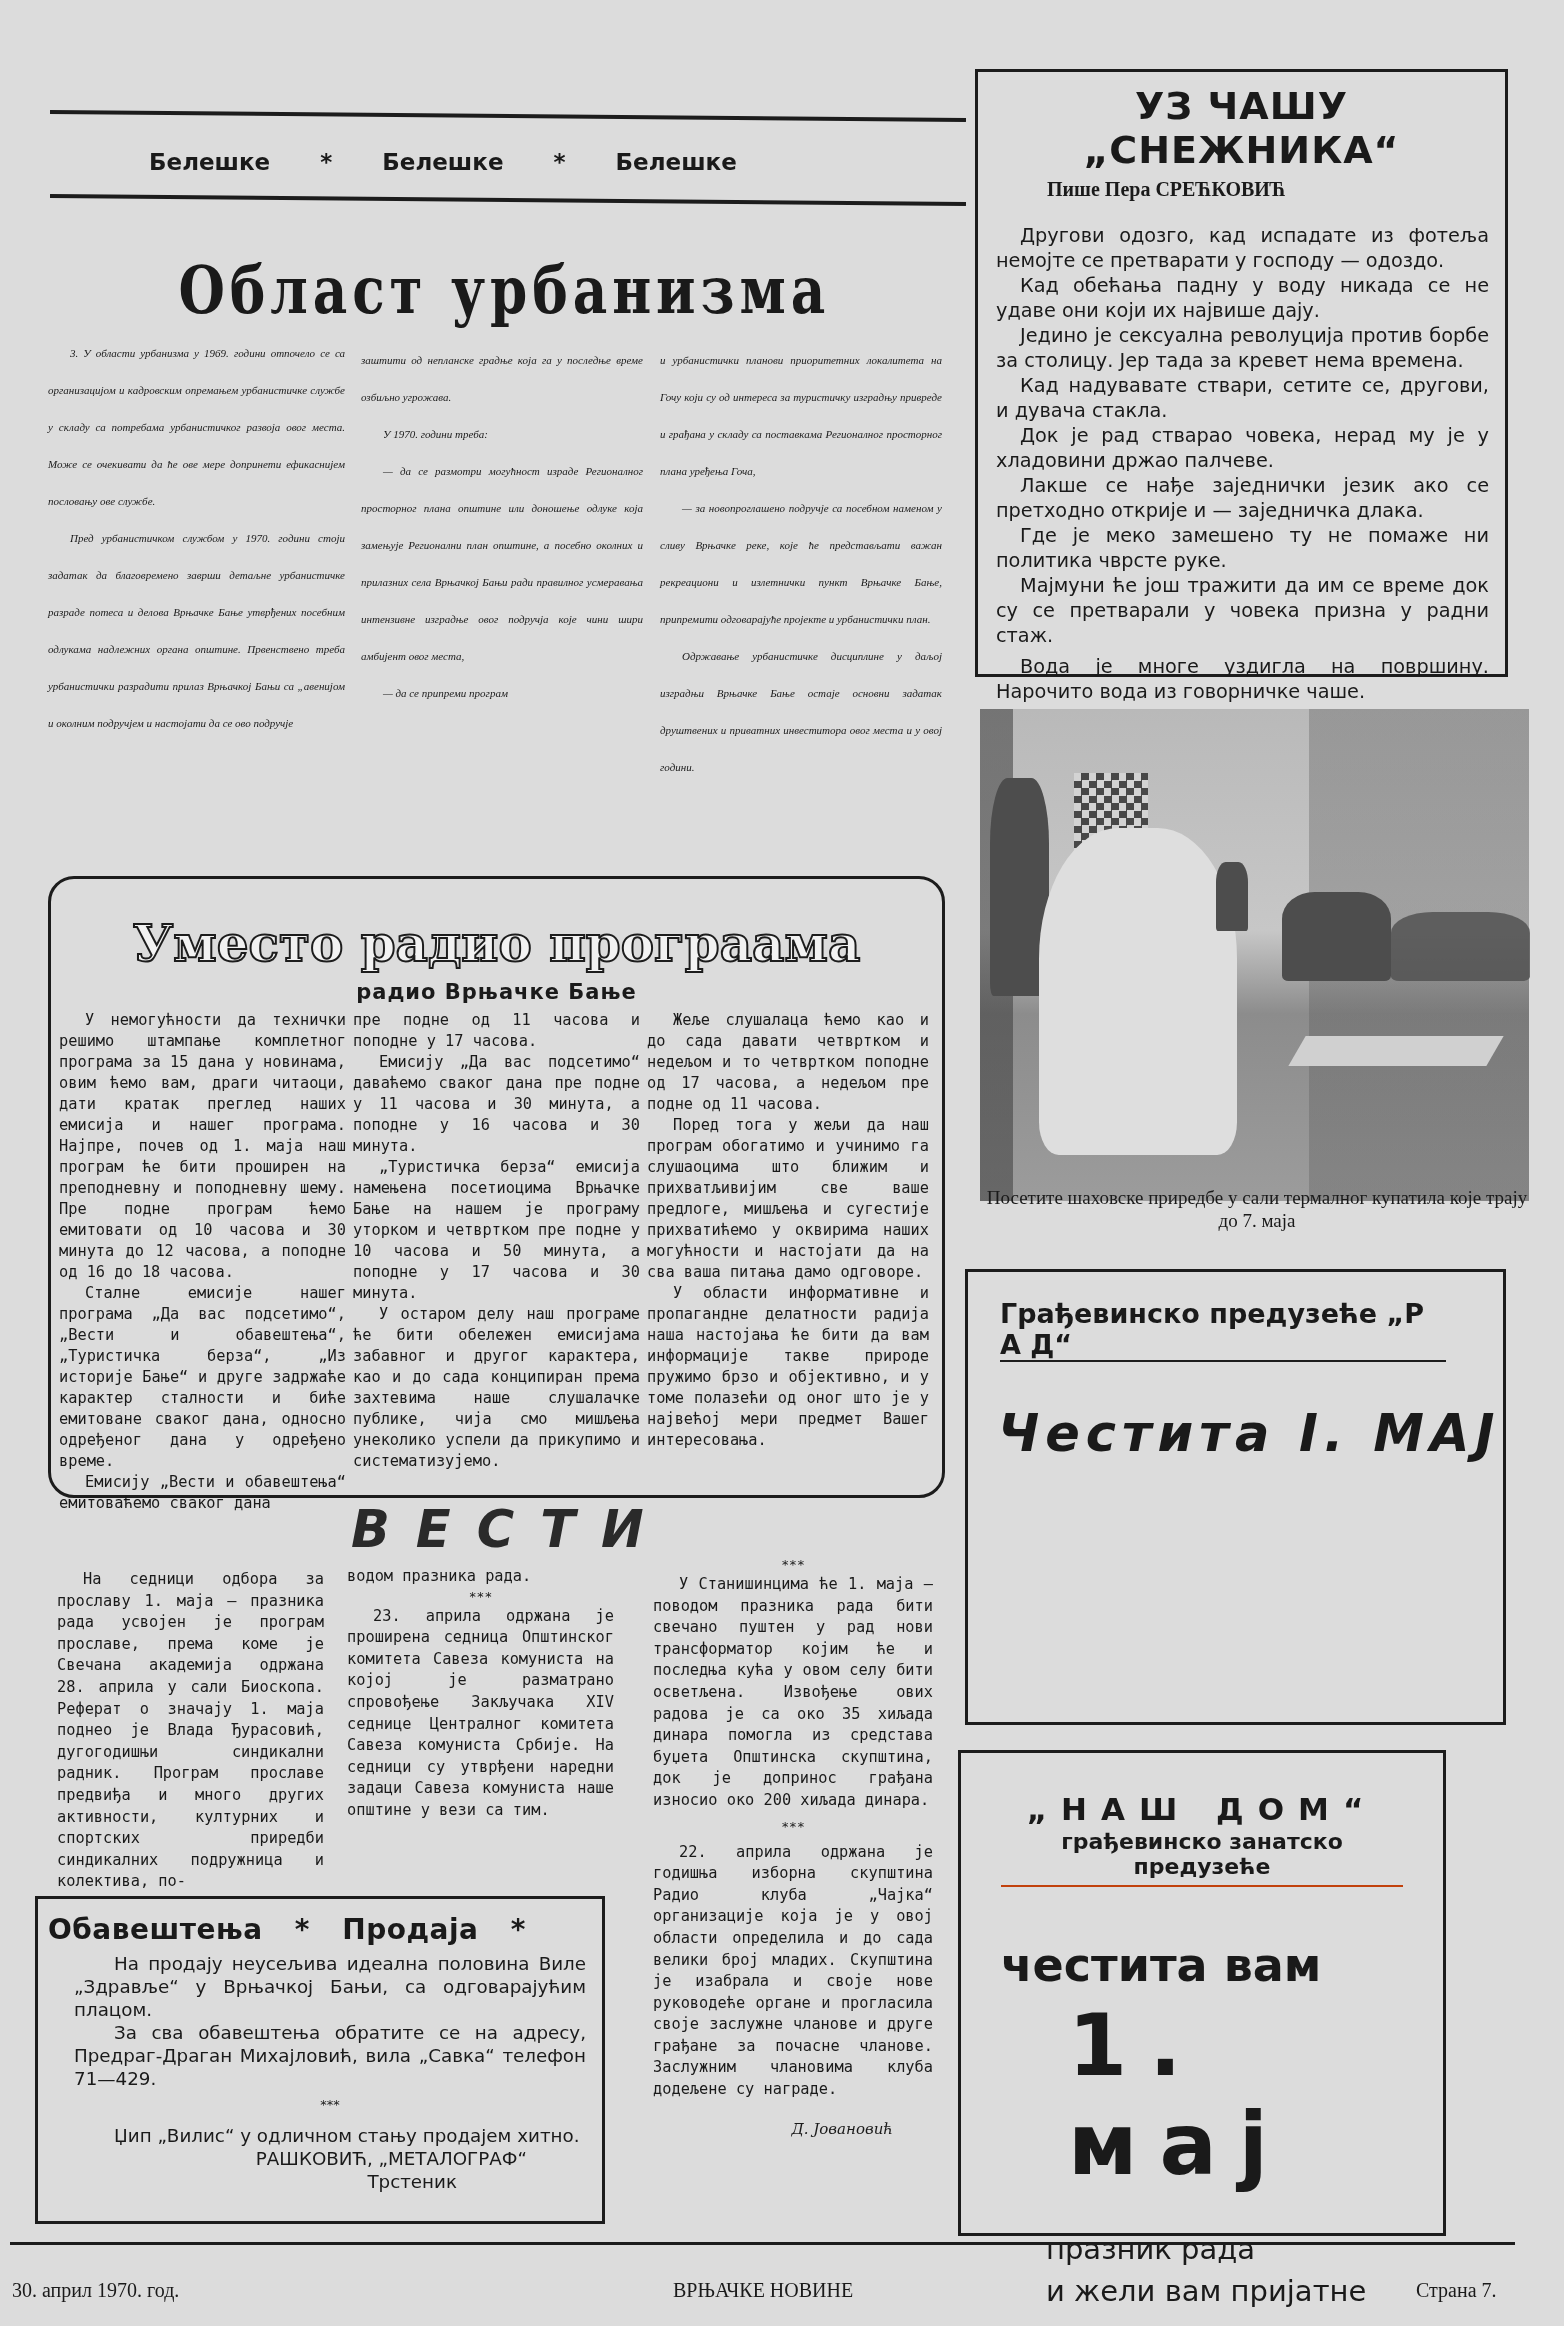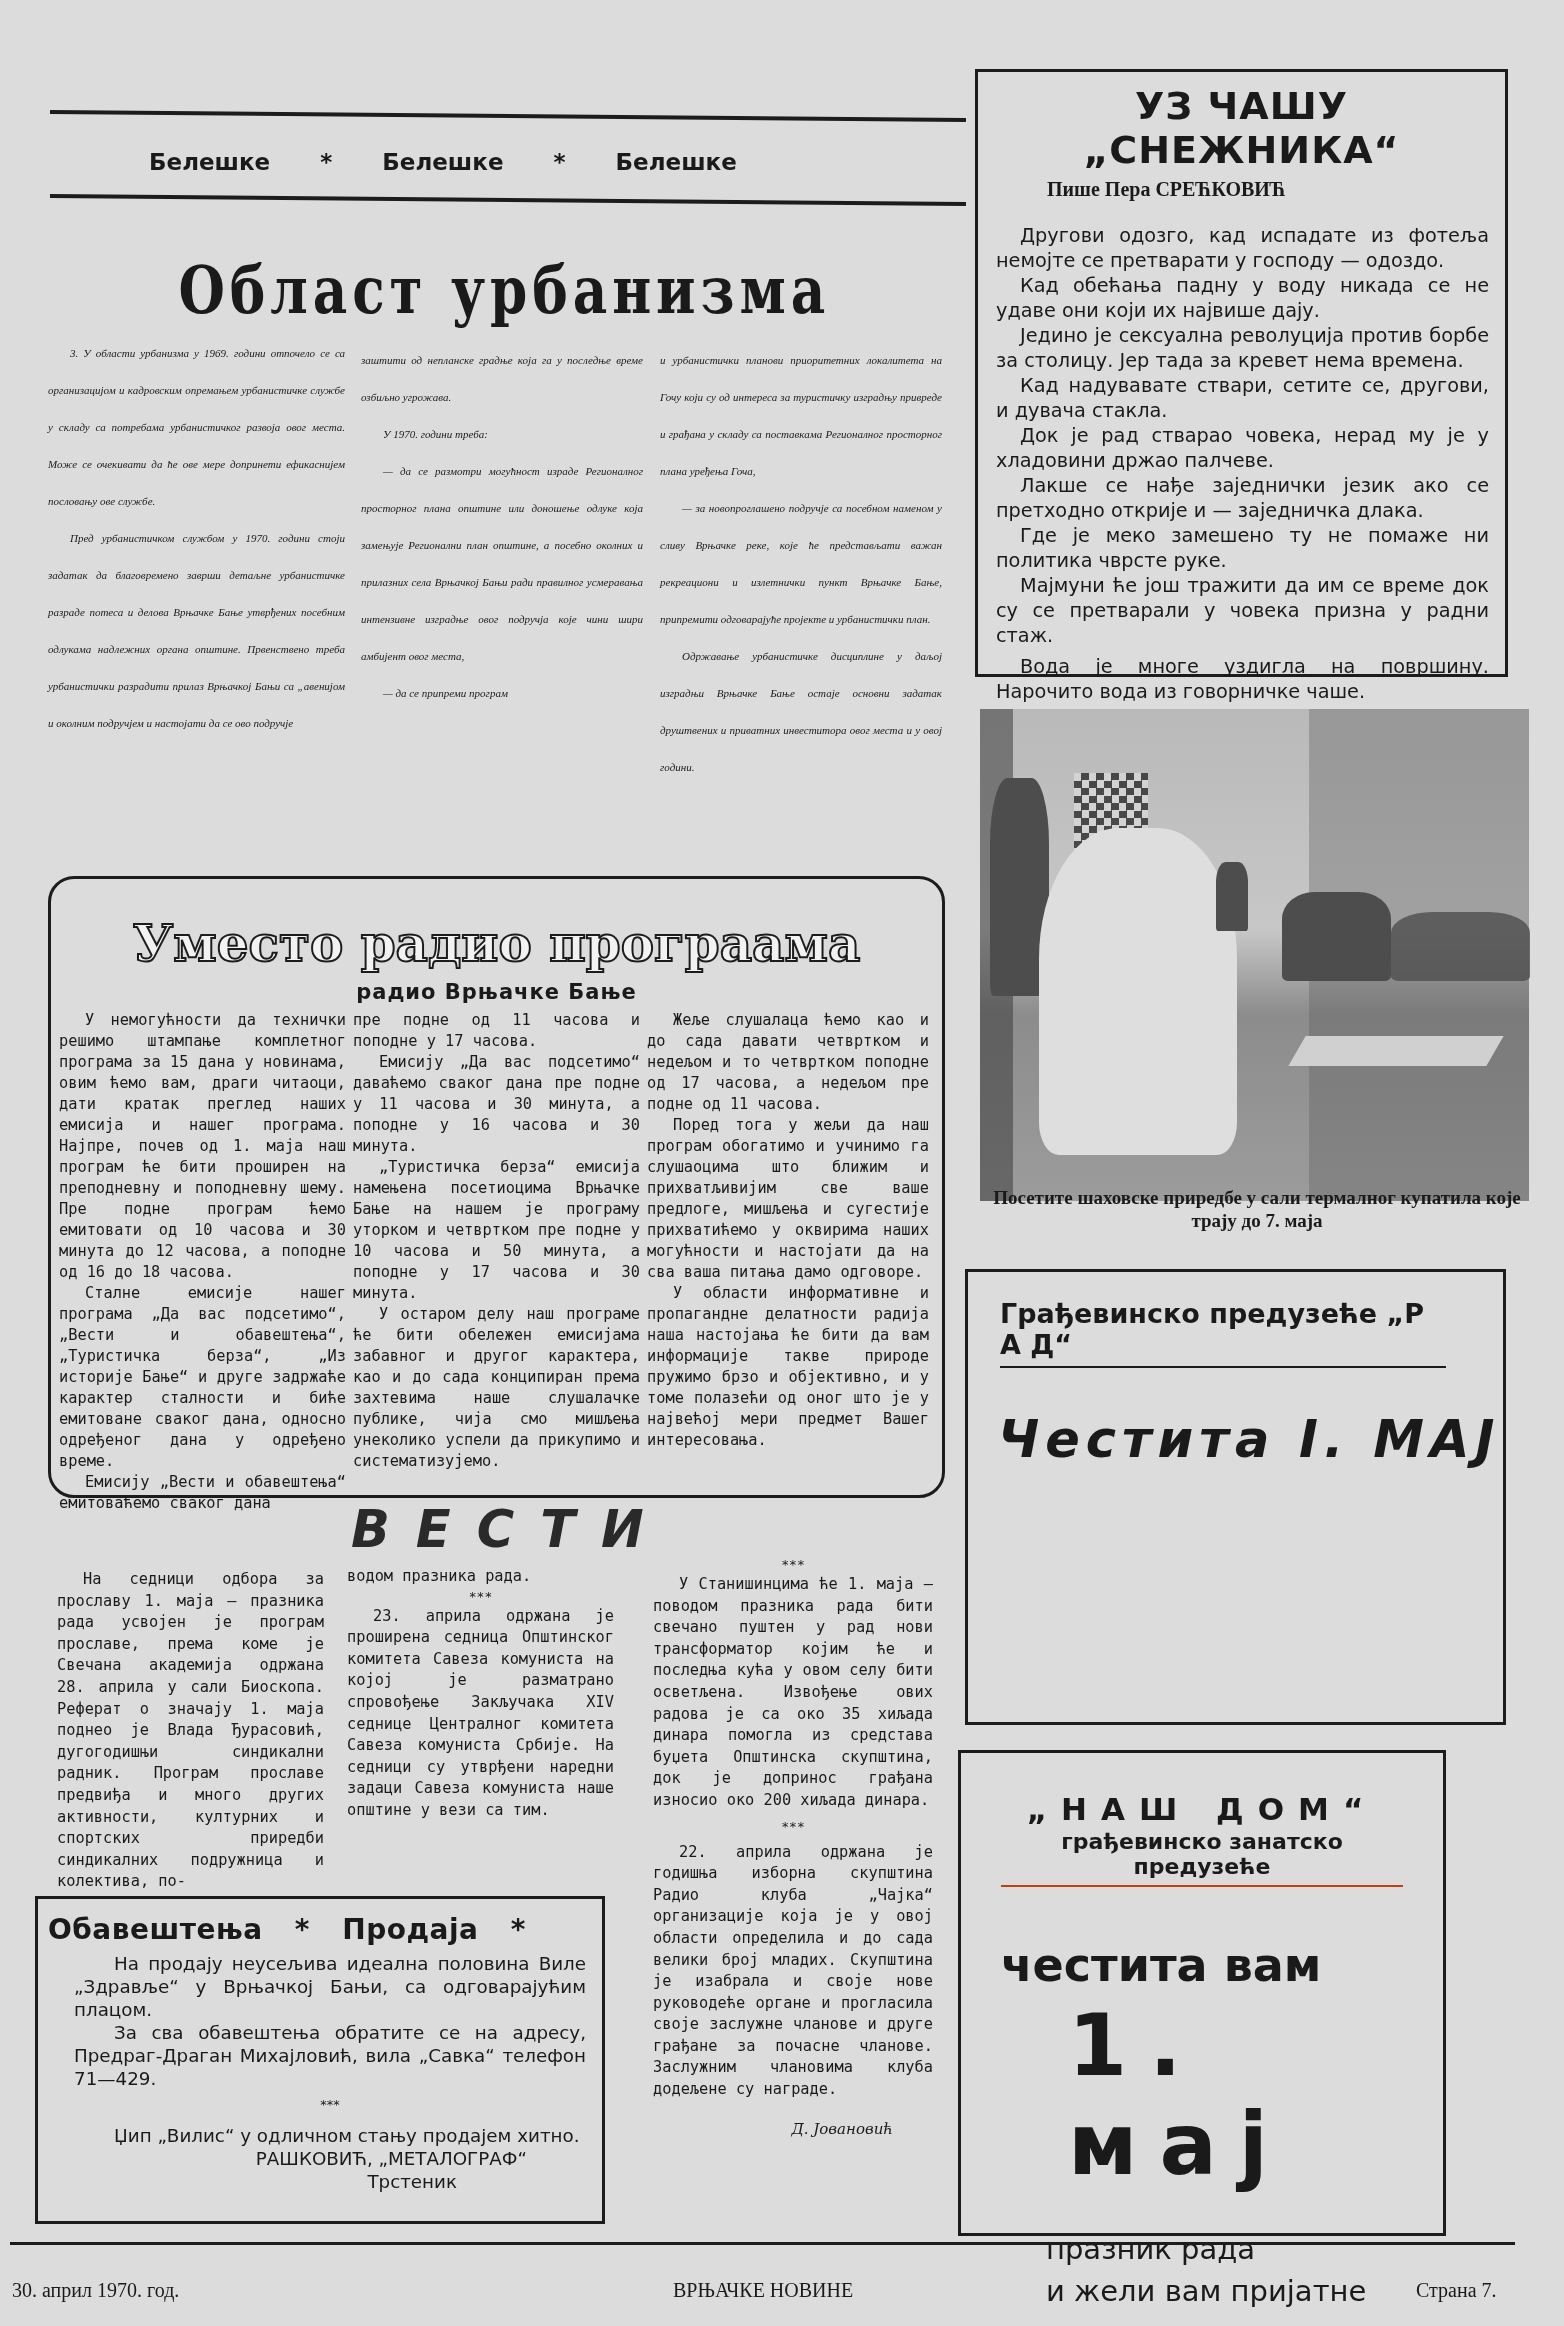--- a/index.html
+++ b/index.html
@@ -41,23 +41,23 @@
   .ob-body p{margin:0;text-indent:40px;}
   
   .photo{position:absolute;left:980px;top:709px;width:549px;height:492px;
     background:
       linear-gradient(90deg, rgba(60,60,60,.55) 0 6%, transparent 6% 60%, rgba(90,90,90,.35) 60% 100%),
       linear-gradient(180deg, #b9b9b9 0%, #c7c7c7 45%, #8c8c8c 62%, #9c9c9c 100%);}
   .ph-board{position:absolute;left:94px;top:64px;width:74px;height:109px;
     background:repeating-conic-gradient(#2a2a2a 0 25%, #d8d8d8 0 50%) 0 0/15px 15px;opacity:.8;}
   .ph-person{position:absolute;border-radius:40% 40% 10% 10%;background:#dedede;}
   .ph-dark{position:absolute;background:#4d4d4d;border-radius:30% 30% 6% 6%;}
-  .caption{position:absolute;left:980px;top:1186px;width:554px;text-align:center;font-weight:bold;font-size:19px;line-height:23px;}
-  
-  .rad-head{font-family:"DejaVu Sans",sans-serif;font-weight:bold;font-size:27px;margin:26px 0 0 32px;padding-bottom:6px;
+  .caption{position:absolute;left:980px;top:1186px;width:554px;text-align:center;font-weight:normal;font-size:19px;line-height:23px;}
+  
+  .rad-head{font-family:"DejaVu Sans",sans-serif;font-weight:bold;font-size:27px;margin:26px 0 0 32px;
      border-bottom:2px solid #1c1c1c;width:446px;}
   .rad-cest{font-family:"DejaVu Sans",sans-serif;font-weight:bold;font-style:italic;font-size:51px;margin:42px 0 0 30px;letter-spacing:6px;}
   .rad-body{font-family:"DejaVu Sans",sans-serif;font-weight:bold;font-size:35px;line-height:42px;margin:30px 0 0 32px;}
   .rad-body .ind{padding-left:30px;display:block;}
   
   .nd-name{text-align:center;font-family:"DejaVu Sans",sans-serif;font-weight:bold;font-size:31px;letter-spacing:14px;margin-top:38px;}
   .nd-sub{text-align:center;font-family:"DejaVu Sans",sans-serif;font-weight:bold;font-size:22px;margin:2px 40px 0 40px;padding-bottom:6px;border-bottom:2px solid #c2410c;}
   .nd-cest{font-family:"DejaVu Sans",sans-serif;font-weight:bold;font-size:46px;margin:51px 0 0 40px;}
   .nd-maj{font-family:"DejaVu Sans",sans-serif;font-weight:bold;font-size:85px;margin:4px 0 0 107px;letter-spacing:22px;}
   .nd-body{font-family:"DejaVu Sans",sans-serif;font-size:29px;line-height:42px;margin:34px 0 0 85px;}

